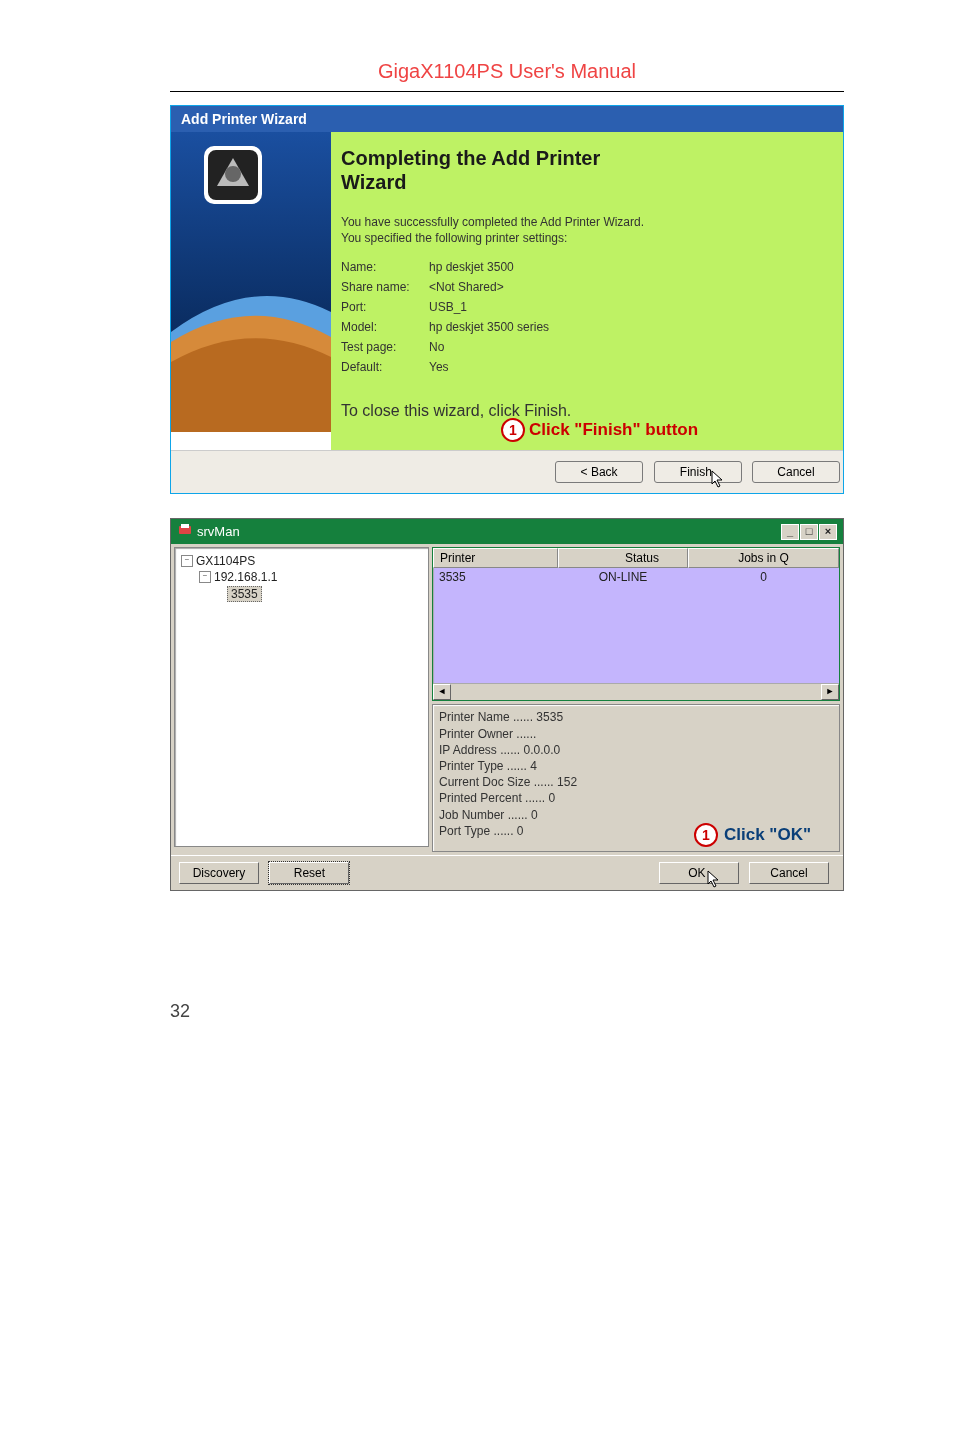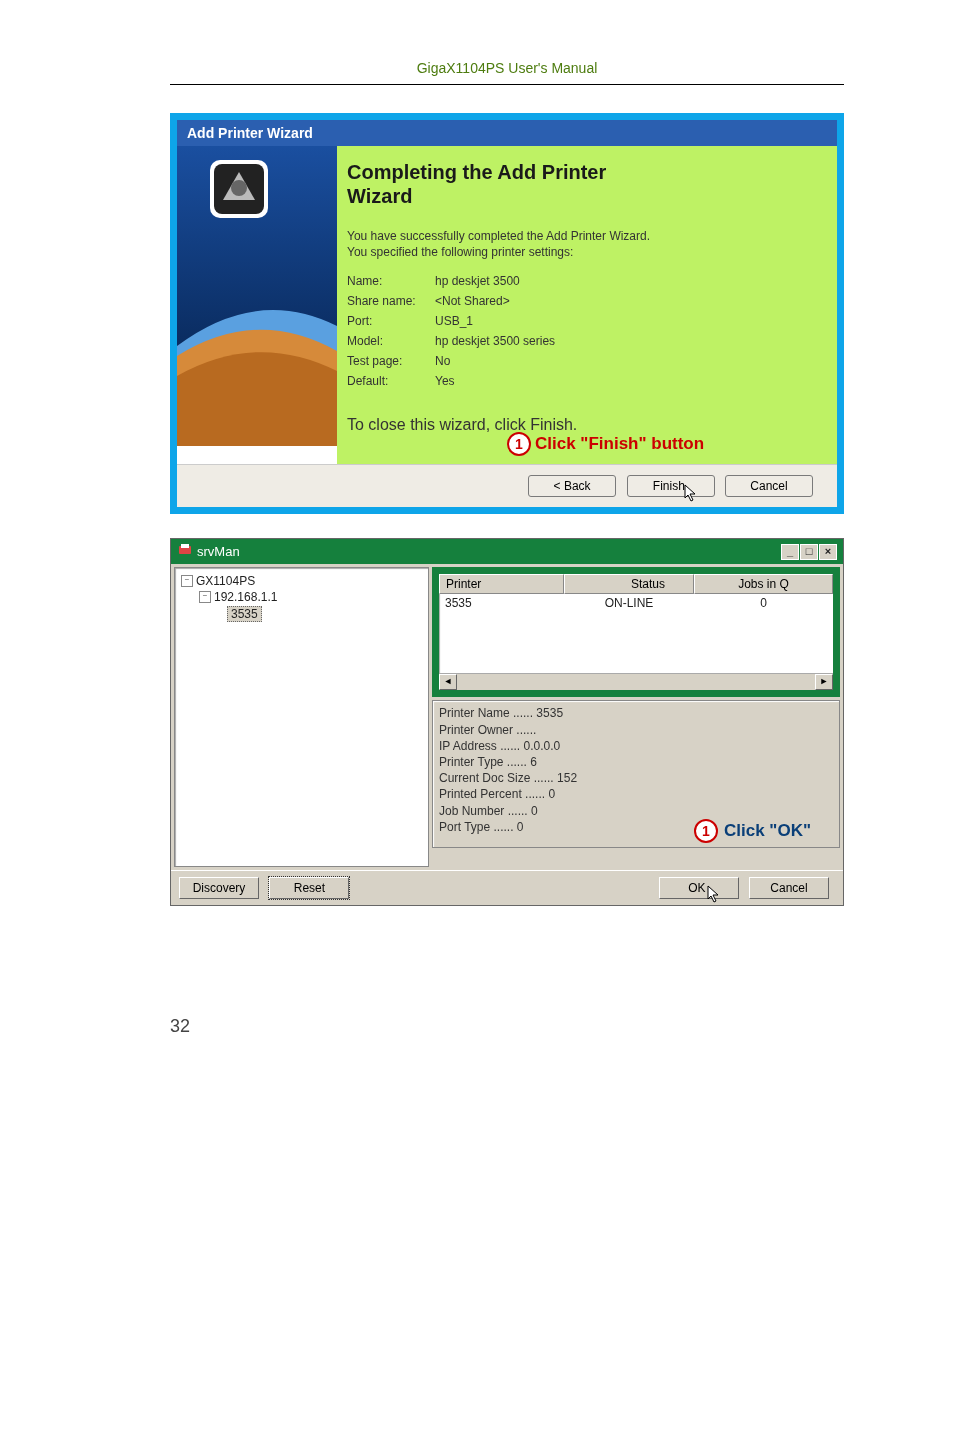--- a/index.html
+++ b/index.html
@@ -7,36 +7,36 @@
     padding: 0;
     font-family: Arial, Helvetica, sans-serif;
     background: #fff;
     width: 954px;
   }
   .page {
     padding: 60px 110px 60px 170px;
     box-sizing: border-box;
   }
   .header-line {
-    font-size: 14px;
-    color: #4d7c0f;
+    font-size: 20px;
+    color: #ef4444;
     text-align: center;
     padding-bottom: 8px;
     border-bottom: 1px solid #000;
   }
   .body-text {
     font-size: 19px;
     color: #444;
     line-height: 1.65;
     margin-top: 36px;
     text-align: justify;
   }
   .screenshot-box {
-    margin-top: 28px;
-    border: 7px solid #0ea5e9;
+    margin-top: 13px;
+    border: 1px solid #0ea5e9;
   }
   .apw-titlebar {
     background: #2b5fb0;
     color: #fff;
     font-size: 14px;
     font-weight: bold;
     padding: 5px 10px;
   }
   .apw-body {
     display: flex;
@@ -101,21 +101,21 @@
     border-radius: 50%;
     color: #c00;
     text-align: center;
     line-height: 20px;
     font-size: 14px;
     font-weight: bold;
     background: #fff;
   }
   .apw-footer {
     background: #efece5;
-    padding: 10px 24px;
+    padding: 10px 3px;
     text-align: right;
     border-top: 1px solid #ccc;
   }
   .apw-btn {
     display: inline-block;
     font-family: Tahoma, Arial, sans-serif;
     font-size: 12px;
     padding: 3px 0;
     width: 86px;
     text-align: center;
@@ -200,24 +200,24 @@
     border: 1px dotted #666;
     padding: 0 3px;
   }
   .srv-right {
     flex: 1;
     display: flex;
     flex-direction: column;
     gap: 3px;
   }
   .srv-table-wrap {
-    background: #ffffff;
-    border: 7px solid #15803d;
+    background: #c4b5fd;
+    border: 1px solid #15803d;
     box-shadow: inset 1px 1px 1px #aaa;
-    height: 130px;
+    height: 154px;
     box-sizing: border-box;
     position: relative;
     overflow: hidden;
   }
   .srv-th-row {
     display: flex;
     background: #d7d2c6;
     font-size: 12px;
     font-family: Tahoma, Arial, sans-serif;
   }
@@ -446,21 +446,21 @@
           </div>
           <div class="srv-hscroll">
             <span class="sb-btn">◄</span>
             <span class="sb-btn">►</span>
           </div>
         </div>
         <div class="srv-info">
           <div>Printer Name ...... 3535</div>
           <div>Printer Owner ......</div>
           <div>IP Address ...... 0.0.0.0</div>
-          <div>Printer Type ...... 6</div>
+          <div>Printer Type ...... 4</div>
           <div>Current Doc Size ...... 152</div>
           <div>Printed Percent ...... 0</div>
           <div>Job Number ...... 0</div>
           <div>Port Type ...... 0</div>
           <div class="srv-ann2">
             <span class="ann-circle">1</span>
             <span>Click "OK"</span>
           </div>
         </div>
       </div>

